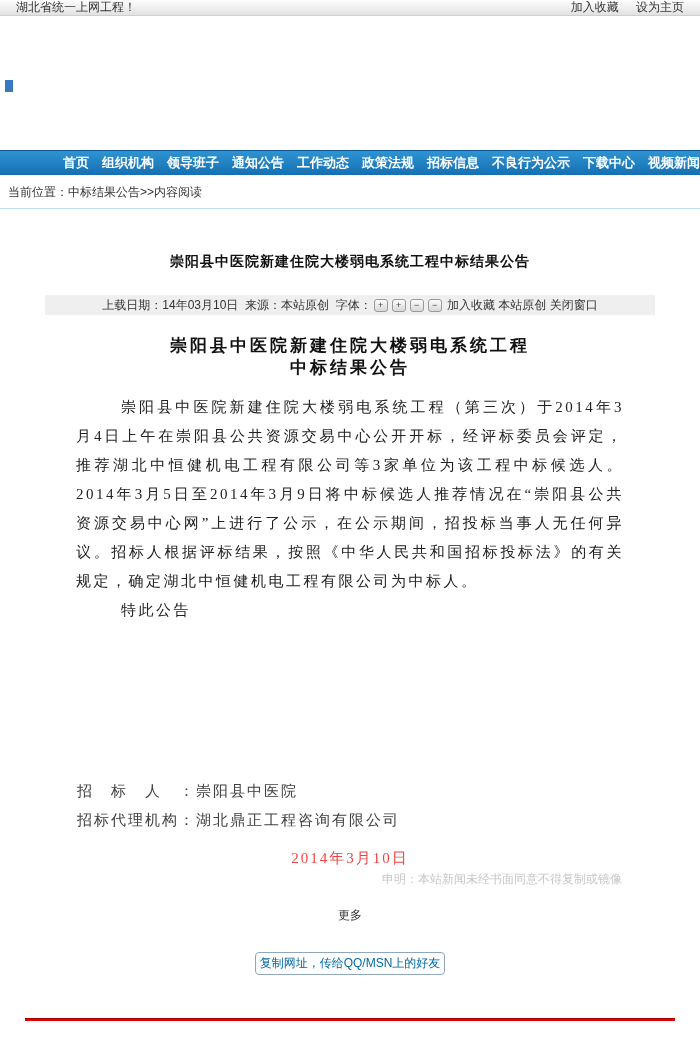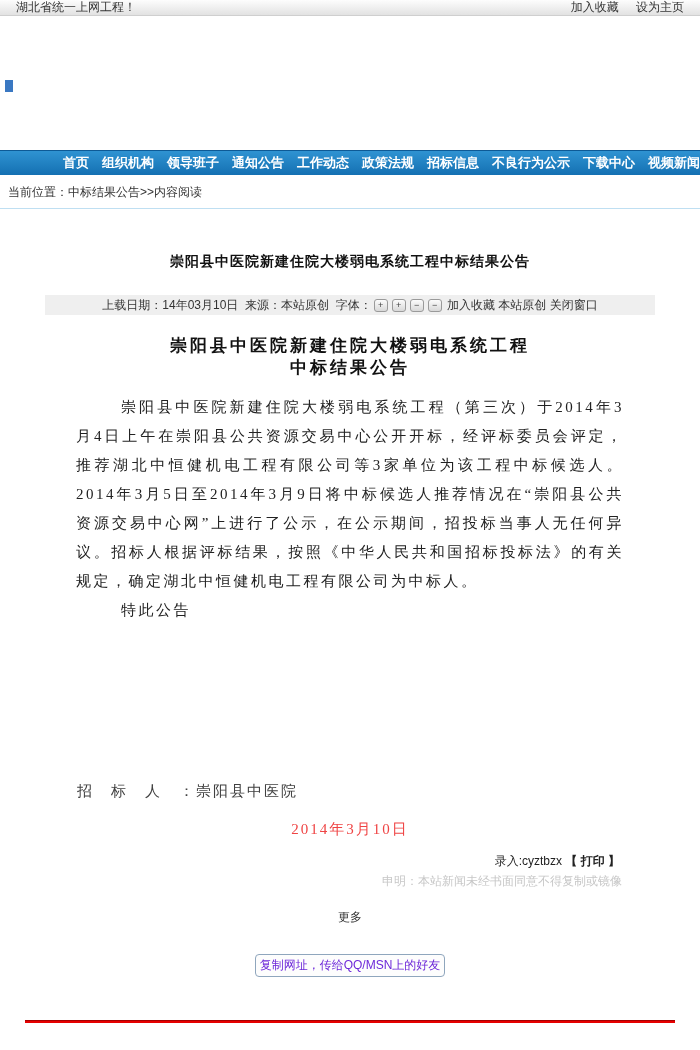--- a/index.html
+++ b/index.html
@@ -50,21 +50,21 @@
 
   .entry-line { margin-top:14px; text-align:right; padding-right:80px; font-size:12px; color:#222; }
   .entry-line a { color:#222; text-decoration:none; font-weight:bold; cursor:pointer; }
   .disclaimer { margin-top:3px; text-align:right; padding-right:78px; font-size:12px; color:#c7c7c7; }
 
   .more-line { margin-top:19px; text-align:center; font-size:12px; color:#333; }
   .more-line a { color:#333; text-decoration:none; cursor:pointer; }
 
   .share-row { margin-top:28px; text-align:center; }
   .share-btn { display:inline-block; border:1px solid #8fa6bd; border-radius:4px; background:#fdfdfd;
-               padding:2px 4px; font-size:12px; color:#6d28d9; cursor:pointer; }
+               padding:2px 4px; font-size:12px; color:#0369a1; cursor:pointer; }
 
   
   .red-rule { margin:43px 25px 0 25px; height:3px; background:#e60000; border-top:1px solid #a50000; }
 </style>
 </head>
 <body>
 
 <div class="page">
 
   <div class="topbar">
@@ -113,28 +113,25 @@
     <div>中标结果公告</div>
   </div>
 
   <div class="article-body">
     <p>崇阳县中医院新建住院大楼弱电系统工程（第三次）于2014年3月4日上午在崇阳县公共资源交易中心公开开标，经评标委员会评定，推荐湖北中恒健机电工程有限公司等3家单位为该工程中标候选人。2014年3月5日至2014年3月9日将中标候选人推荐情况在“崇阳县公共资源交易中心网”上进行了公示，在公示期间，招投标当事人无任何异议。招标人根据评标结果，按照《中华人民共和国招标投标法》的有关规定，确定湖北中恒健机电工程有限公司为中标人。</p>
     <div class="announce">特此公告</div>
   </div>
 
   <div class="sign-block">
     <div><span>招　标　人　：</span><span>崇阳县中医院</span></div>
+    <div><span>招标代理机构：</span><span>湖北鼎正工程咨询有限公司</span></div>
   </div>
 
   <div class="date-line">2014年3月10日</div>
 
-  <div class="entry-line">
-    <span>录入:cyztbzx</span>
-    <a>【 打印 】</a>
-  </div>
 
   <div class="disclaimer">申明：本站新闻未经书面同意不得复制或镜像</div>
 
   <div class="more-line">
     <a>更多</a>
   </div>
 
   <div class="share-row">
     <span class="share-btn">复制网址，传给QQ/MSN上的好友</span>
   </div>

